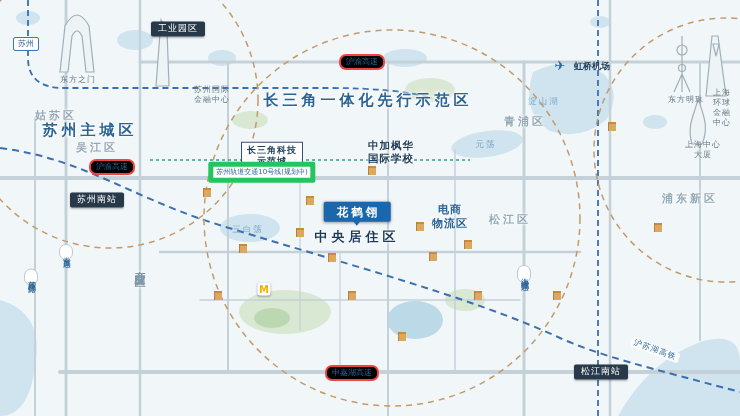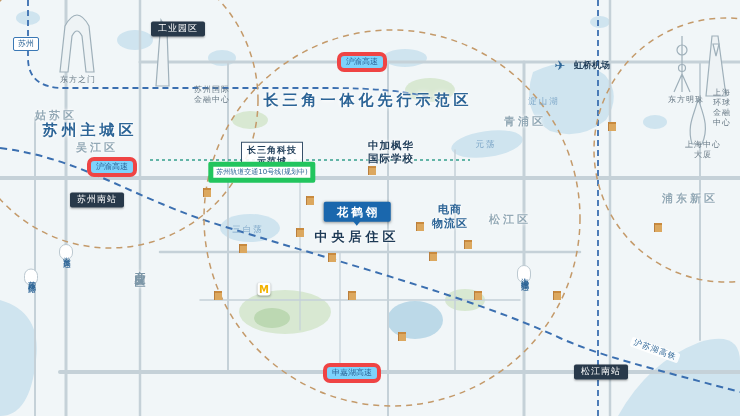--- a/index.html
+++ b/index.html
@@ -30,35 +30,35 @@
   .dark-box, .station-dark {
     background:#28394a; color:#fff; font-size:9px; letter-spacing:1px;
     padding:2px 7px; border-radius:2px; white-space:nowrap;
     box-shadow:0 1px 2px rgba(0,0,0,.25);
   }
   .station-blue {
     background:#fff; border:1px solid #3a78b5; color:#2c6496;
     font-size:8px; padding:1px 4px; border-radius:2px; white-space:nowrap;
   }
   .road-pill {
-    background:#7dd3fc; border:4px solid #ef4444; color:#2c6496;
+    background:#000000; border:2px solid #ef4444; color:#2c6496;
     font-size:8px; padding:1px 5px; border-radius:7px; white-space:nowrap;
   }
   .road-pill-vert {
     background:#fff; border:1px solid #bcc9d1; color:#2c6496;
     font-size:8px; padding:5px 1px; border-radius:7px;
     writing-mode:vertical-rl; letter-spacing:1px;
   }
   .water-label { color:#7fa8c9; font-size:8.5px; letter-spacing:2px; white-space:nowrap; }
   .poi-tiny { color:#697a86; font-size:8px; letter-spacing:1px; }
   .poi-bold {
     color:#24415c; font-weight:bold; font-size:10.5px; letter-spacing:1px;
     text-shadow:0 0 2px #fff,0 0 4px #fff;
   }
-  .poi-bold-sm { color:#24415c; font-weight:bold; font-size:9px; white-space:nowrap;font-family:Liberation Mono, monospace; }
+  .poi-bold-sm { color:#24415c; font-weight:bold; font-size:9px; white-space:nowrap; }
   .poi-bold-blue {
     color:#2c6496; font-weight:bold; font-size:11px; letter-spacing:1px;
     text-shadow:0 0 2px #fff,0 0 4px #fff;
   }
   .poi-box {
     background:rgba(255,255,255,.9); border:1px solid #37506a; color:#24415c;
     font-weight:bold; font-size:9px; padding:2px 5px; letter-spacing:1px;
   }
   .rail-box {
     background:#fff; border:5px solid #22c55e; color:#2c6496;

